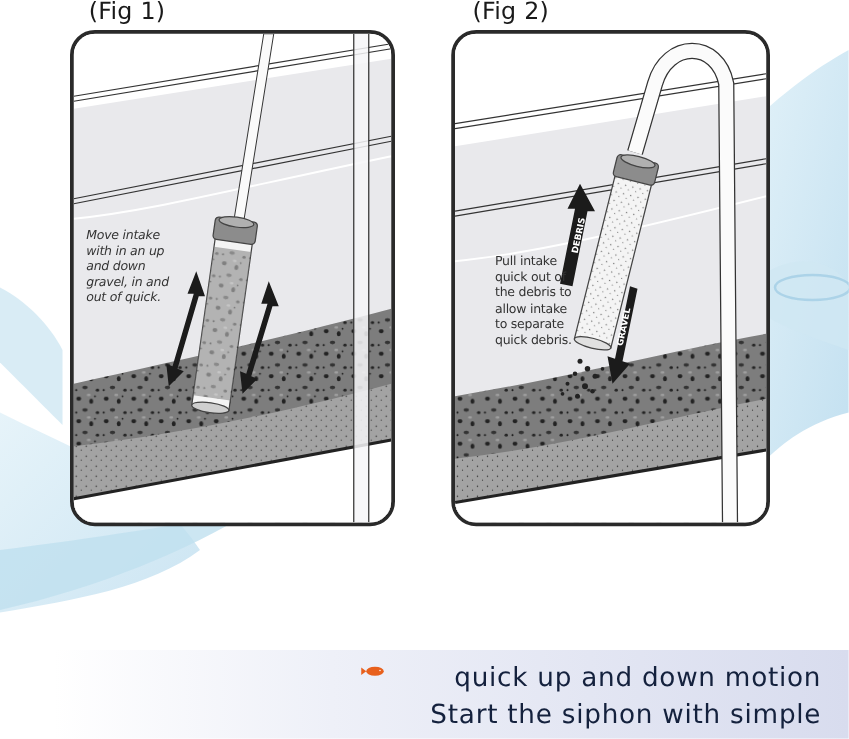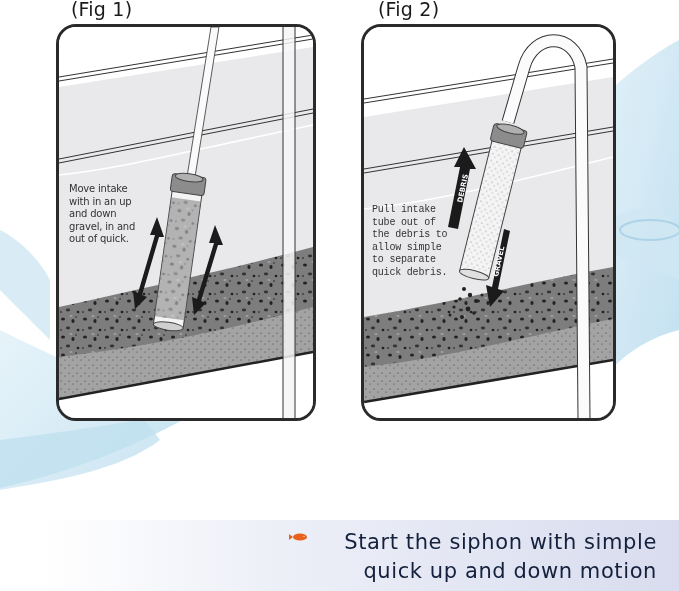--- a/index.html
+++ b/index.html
@@ -13,30 +13,30 @@
     font-family: "DejaVu Sans", sans-serif; letter-spacing: 0.2px; z-index: 2;
   }
   .fig1-title { left: 71px; }
   .fig2-title { left: 378px; }
 
   .panel {
     position: absolute; top: 24px; width: 260px; height: 397px;
     border: 3px solid #2a2a2a; border-radius: 20px; overflow: hidden;
     background: #ffffff; z-index: 2;
   }
-  .panel1 { left: 56px; }
+  .panel1 { left: 56px; font-style: italic; }
   .panel2 { left: 361px; width: 255px; }
   .panel svg { position: absolute; left: 0; top: 0; width: 100%; height: 100%; }
 
   .caption {
     position: absolute; font-size: 10px; line-height: 12.5px; color: #333;
     font-family: "DejaVu Sans", sans-serif; z-index: 3; letter-spacing: -0.2px;
   }
   .caption1 { left: 10px; top: 156px; width: 80px; }
-  .caption2 { left: 8px; top: 177px; width: 80px; font-family: Liberation Mono, monospace; }
+  .caption2 { left: 32px; top: 177px; width: 80px; }
 
   .banner {
     position: absolute; left: 43px; top: 520px; width: 636px; height: 71px;
     background: linear-gradient(90deg, #ffffff 0%, #eef0f8 35%, #d8dcee 100%);
     z-index: 2;
   }
   .banner-text {
     position: absolute; right: 22px; top: 8px; text-align: right;
     font-family: "DejaVu Sans", sans-serif; font-size: 21px; line-height: 29px;
     color: #14213d; letter-spacing: 0.6px;
@@ -191,31 +191,31 @@
       <text x="0" y="0" transform="translate(98 176) rotate(-78)" font-size="7" fill="#fff" font-family="DejaVu Sans, sans-serif" font-weight="bold">DEBRIS</text>
     </g>
 
     <g>
       <path d="M140 202 L128 260 L122 258 L126 280 L140 264 L134 262 L146 204 Z" fill="#1b1b1b"></path>
       <text x="0" y="0" transform="translate(134 250) rotate(-78)" font-size="7" fill="#fff" font-family="DejaVu Sans, sans-serif" font-weight="bold">GRAVEL</text>
     </g>
   </svg>
   <div class="caption caption2">
     <div>Pull intake</div>
-    <div>tube out of</div>
+    <div>quick out of</div>
     <div>the debris to</div>
-    <div>allow simple</div>
+    <div>allow intake</div>
     <div>to separate</div>
     <div>quick debris.</div>
   </div>
 </div>
 
 <div class="banner">
   <svg class="fish-icon" viewBox="0 0 20 10">
     <path d="M1 2 L5 5 L1 8 Z" fill="#e8601c"></path>
     <ellipse cx="12" cy="5" rx="7" ry="3.6" fill="#e8601c"></ellipse>
     <circle cx="16" cy="4.3" r="0.6" fill="#fff"></circle>
   </svg>
   <div class="banner-text">
+    <div>quick up and down motion</div>
     <div>Start the siphon with simple</div>
-    <div>quick up and down motion</div>
   </div>
 </div>
 
 </body></html>

